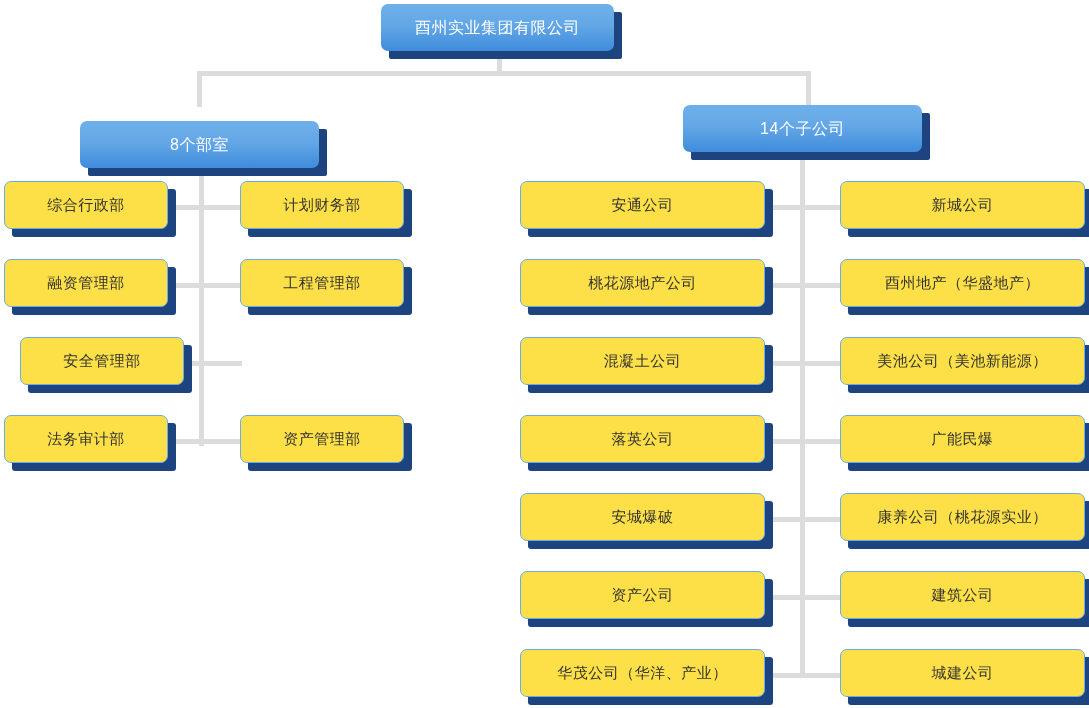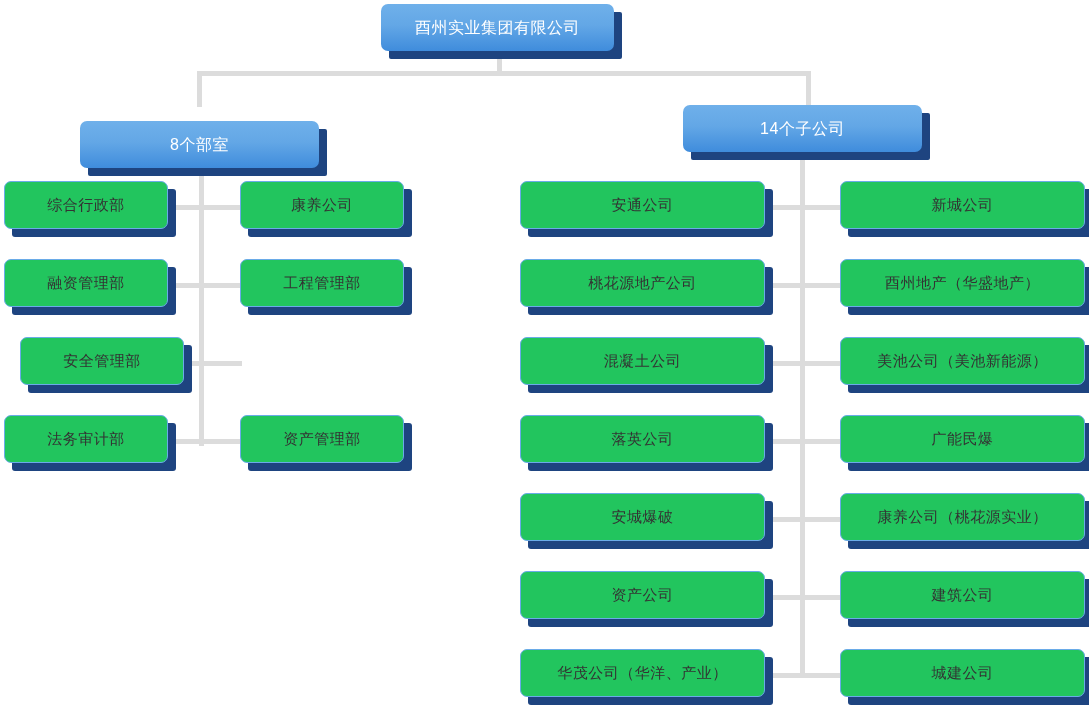--- a/index.html
+++ b/index.html
@@ -66,21 +66,21 @@
     font-size: 16px;
     letter-spacing: 0.5px;
     border: none;
   }
   .node-blue .shadow {
     border-radius: 2px;
   }
 
   
   .node-light .face {
-    background: #22c55e;
+    background: #fde047;
     border: 1px solid #6aabe8;
     color: #333333;
     font-size: 15px;
     letter-spacing: 0.5px;
   }
   .node-light .shadow {
     border-radius: 3px;
   }
   .label {
     display: block;
@@ -138,21 +138,21 @@
   <div class="node node-light" style="left:4px; top:181px; width:164px; height:48px;">
     <div class="shadow"></div>
     <div class="face">
       <span class="label">综合行政部</span>
     </div>
   </div>
 
   <div class="node node-light" style="left:240px; top:181px; width:164px; height:48px;">
     <div class="shadow"></div>
     <div class="face">
-      <span class="label">康养公司</span>
+      <span class="label">计划财务部</span>
     </div>
   </div>
 
   <div class="node node-light" style="left:4px; top:259px; width:164px; height:48px;">
     <div class="shadow"></div>
     <div class="face">
       <span class="label">融资管理部</span>
     </div>
   </div>
 

